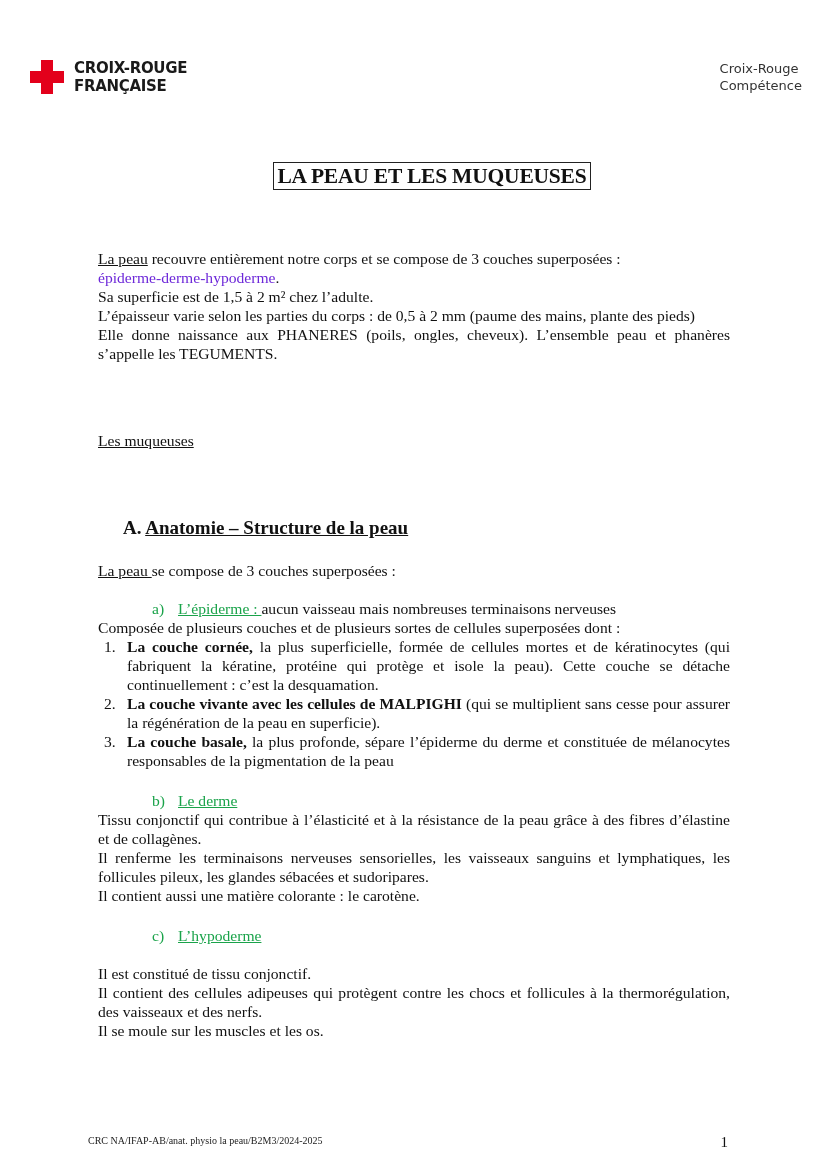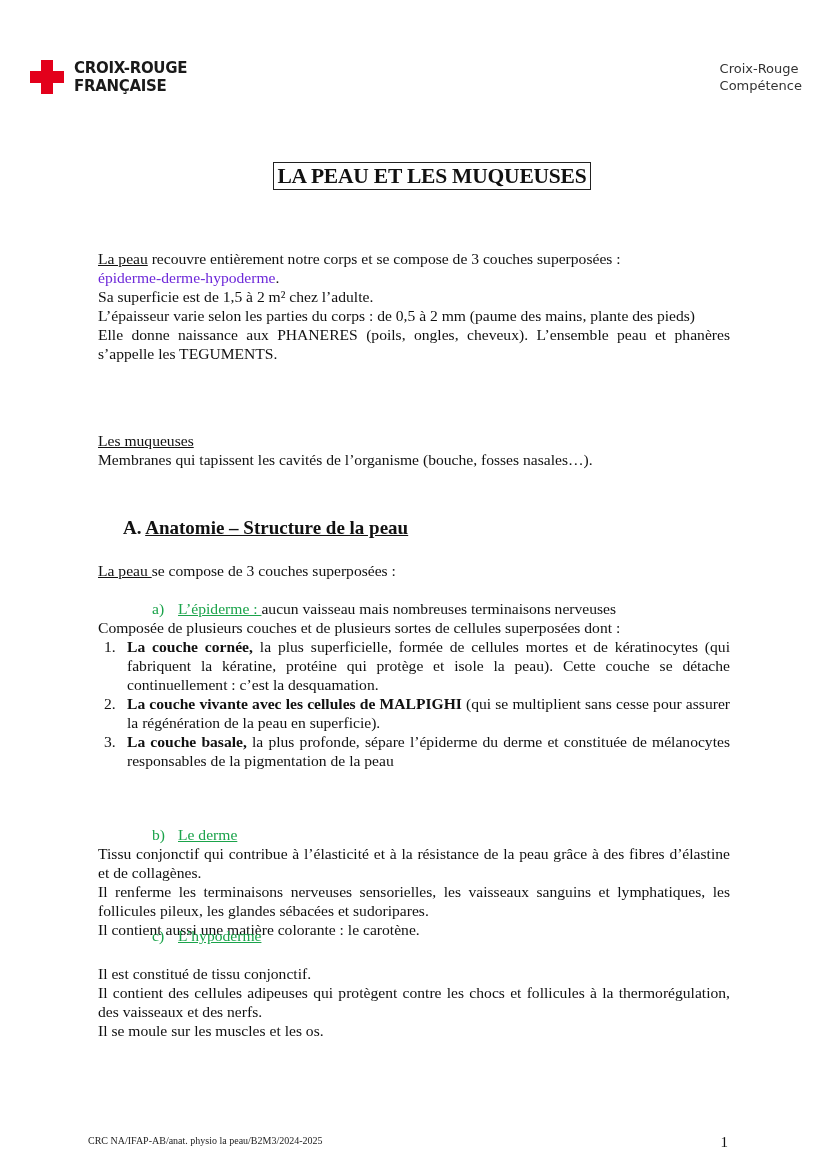--- a/index.html
+++ b/index.html
@@ -54,21 +54,20 @@
 
 <div class="content" style="top:249px;">
   <p class="just"><span class="u">La peau</span><span> recouvre entièrement notre corps et se compose de 3 couches superposées :</span><br><span class="red">épiderme-derme-hypoderme</span><span>.</span></p>
   <p>Sa superficie est de 1,5 à 2 m² chez l’adulte.</p>
   <p class="just">L’épaisseur varie selon les parties du corps : de 0,5 à 2 mm (paume des mains, plante des pieds)</p>
   <p class="just">Elle donne naissance aux PHANERES (poils, ongles, cheveux). L’ensemble peau et phanères s’appelle les TEGUMENTS.</p>
 </div>
 
 <div class="content" style="top:403px;margin-top:28px;">
   <p class="u">Les muqueuses</p>
-  <p>Membranes qui tapissent les cavités de l’organisme (bouche, fosses nasales…).</p>
 </div>
 
 <div class="content" style="top:518px; left:123px;">
   <span class="h2">A. </span><span class="h2 u">Anatomie – Structure de la peau</span>
 </div>
 
 <div class="content" style="top:561px;">
   <p><span class="u">La peau </span><span>se compose de 3 couches superposées :</span></p>
 </div>
 
@@ -84,21 +83,21 @@
       <span class="num">2.</span>
       <span class="txt"><b>La couche vivante avec les cellules de MALPIGHI</b><span> (qui se multiplient sans cesse pour assurer la régénération de la peau en superficie).</span></span>
     </li>
     <li>
       <span class="num">3.</span>
       <span class="txt"><b>La couche basale,</b><span> la plus profonde, sépare l’épiderme du derme et constituée de mélanocytes responsables de la pigmentation de la peau</span></span>
     </li>
   </ol>
 </div>
 
-<div class="content" style="top:791px;margin-top:34px;">
+<div class="content" style="top:791px;">
   <p class="sub"><span class="letter green">b)</span><span class="green u">Le derme</span></p>
   <p class="just">Tissu conjonctif qui contribue à l’élasticité et à la résistance de la peau grâce à des fibres d’élastine et de collagènes.</p>
   <p class="just">Il renferme les terminaisons nerveuses sensorielles, les vaisseaux sanguins et lymphatiques, les follicules pileux, les glandes sébacées et sudoripares.</p>
   <p>Il contient aussi une matière colorante : le carotène.</p>
 </div>
 
 <div class="content" style="top:926px;">
   <p class="sub"><span class="letter green">c)</span><span class="green u">L’hypoderme</span></p>
   <p style="height:19px;"></p>
   <p>Il est constitué de tissu conjonctif.</p>

